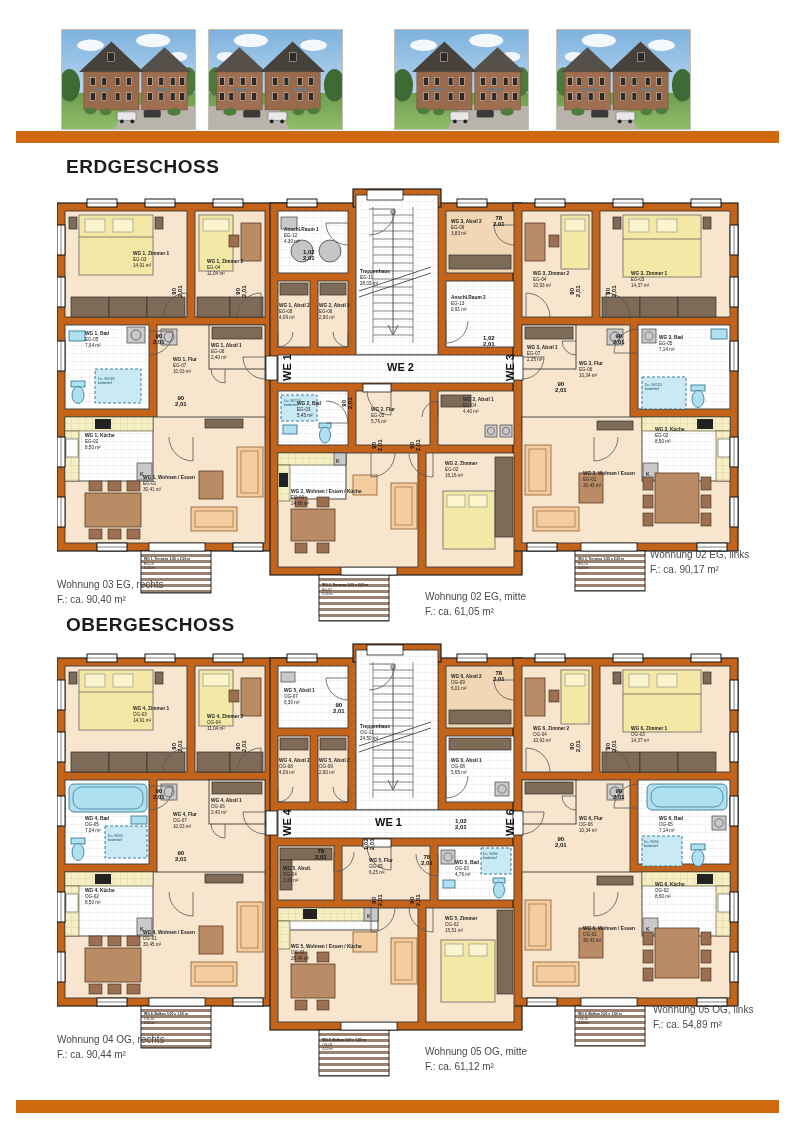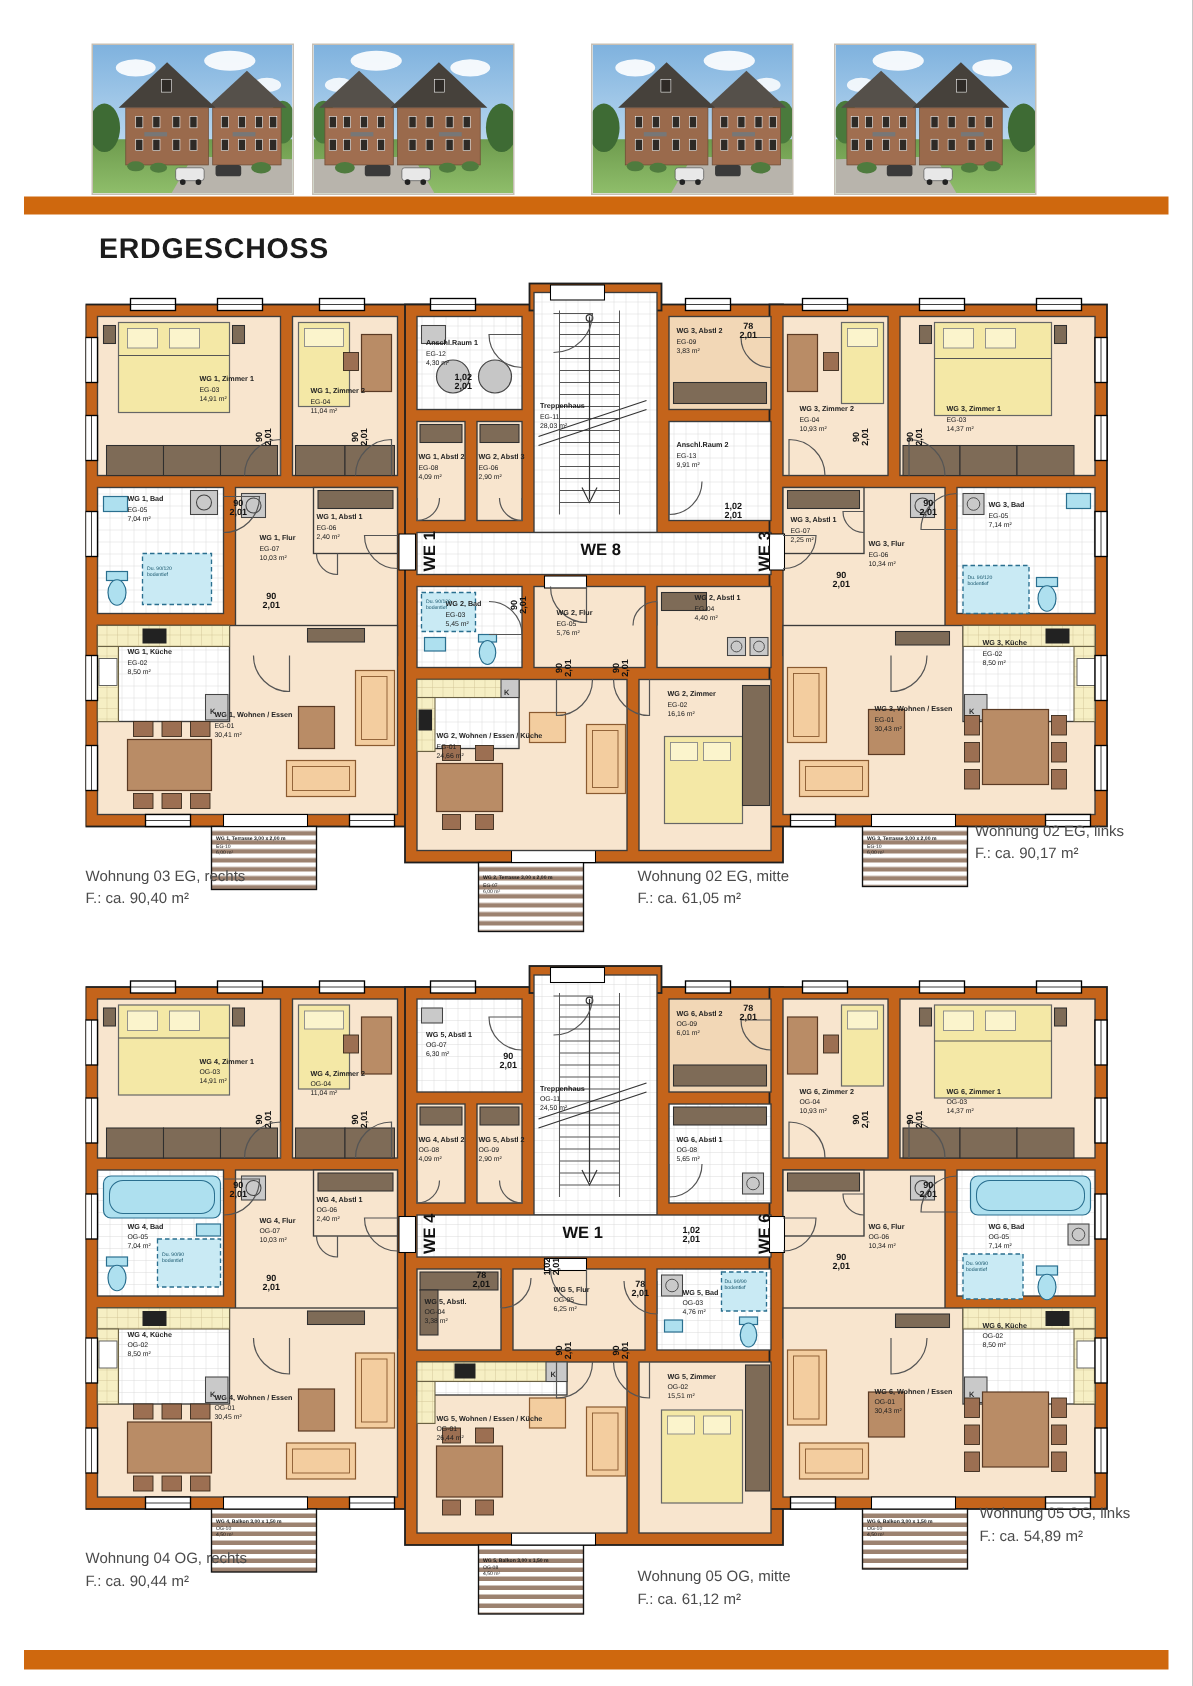--- a/index.html
+++ b/index.html
@@ -532,21 +532,21 @@
         <div>EG-07</div>
         <div>6,00 m²</div>
       </div>
     <div class="tl" style="left:521px;top:372px">
         <div class="n">WG 3, Terrasse 3,00 x 2,00 m</div>
         <div>EG-10</div>
         <div>6,00 m²</div>
       </div>
 
     <div class="we v" style="left:224px;top:196px">WE 1</div>
-    <div class="we" style="left:330px;top:176px">WE 8</div>
+    <div class="we" style="left:330px;top:176px">WE 2</div>
     <div class="we v" style="left:447px;top:196px">WE 3</div>
 
     <div class="dm v" style="left:114px;top:100px">
         <span>90</span>
         <span>2,01</span>
       </div>
     <div class="dm v" style="left:178px;top:100px">
         <span>90</span>
         <span>2,01</span>
       </div>
@@ -609,30 +609,31 @@
       </div>
     <div class="sn" style="left:588px;top:198px">
         <div>Du. 90/120</div>
         <div>bodentief</div>
       </div>
 
     <div class="apt" style="left:0px;top:392px">
         <div>Wohnung 03 EG, rechts</div>
         <div>F.: ca. 90,40 m²</div>
       </div>
-    <div class="apt" style="left:368px;top:392px">
+    <div class="apt" style="left:368px;top:404px">
         <div>Wohnung 02 EG, mitte</div>
         <div>F.: ca. 61,05 m²</div>
       </div>
     <div class="apt" style="left:593px;top:362px">
         <div>Wohnung 02 EG, links</div>
         <div>F.: ca. 90,17 m²</div>
       </div>
   </div>
 
+  <h2 class="floor-title" style="top:614px">OBERGESCHOSS</h2>
 
   <div class="plan" style="top:640px">
     <svg width="682" height="460" viewBox="0 0 682 460">
       <use href="#base"></use>
 
       <rect class="rm" x="221" y="206" width="56" height="54"></rect>
       <rect class="rm" x="285" y="206" width="88" height="54"></rect>
       <rect class="rmT" x="381" y="206" width="76" height="54"></rect>
       <rect class="rm" x="221" y="268" width="140" height="114"></rect>
       <rect class="rm" x="369" y="268" width="88" height="114"></rect>

